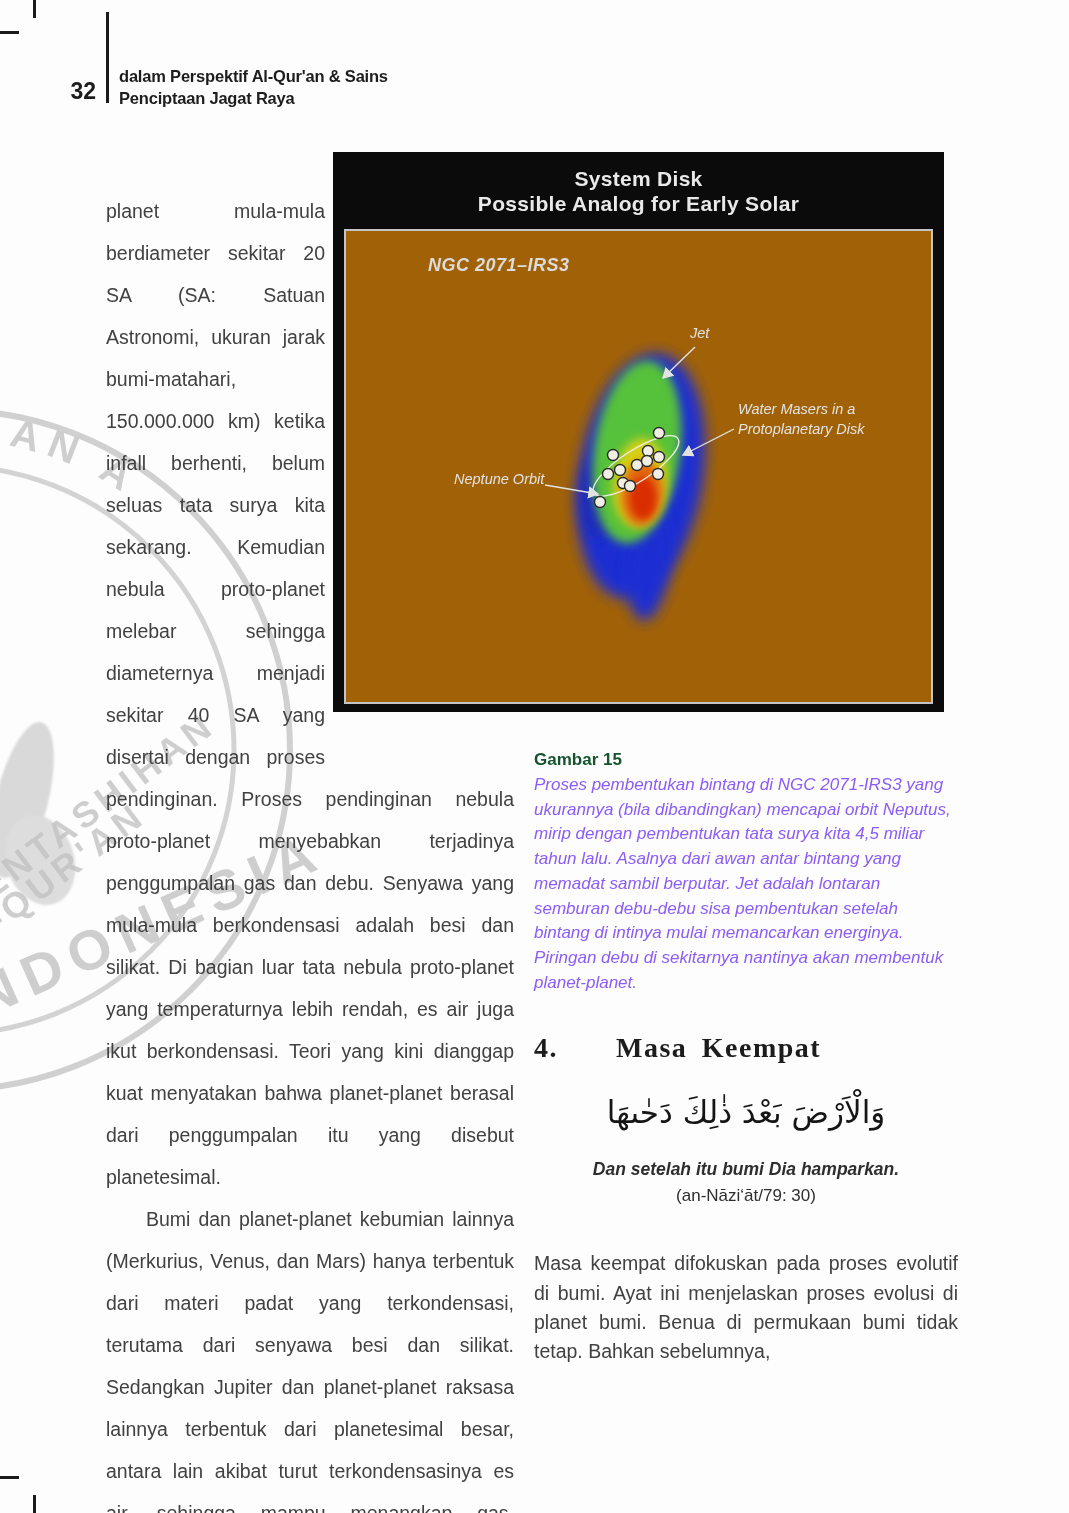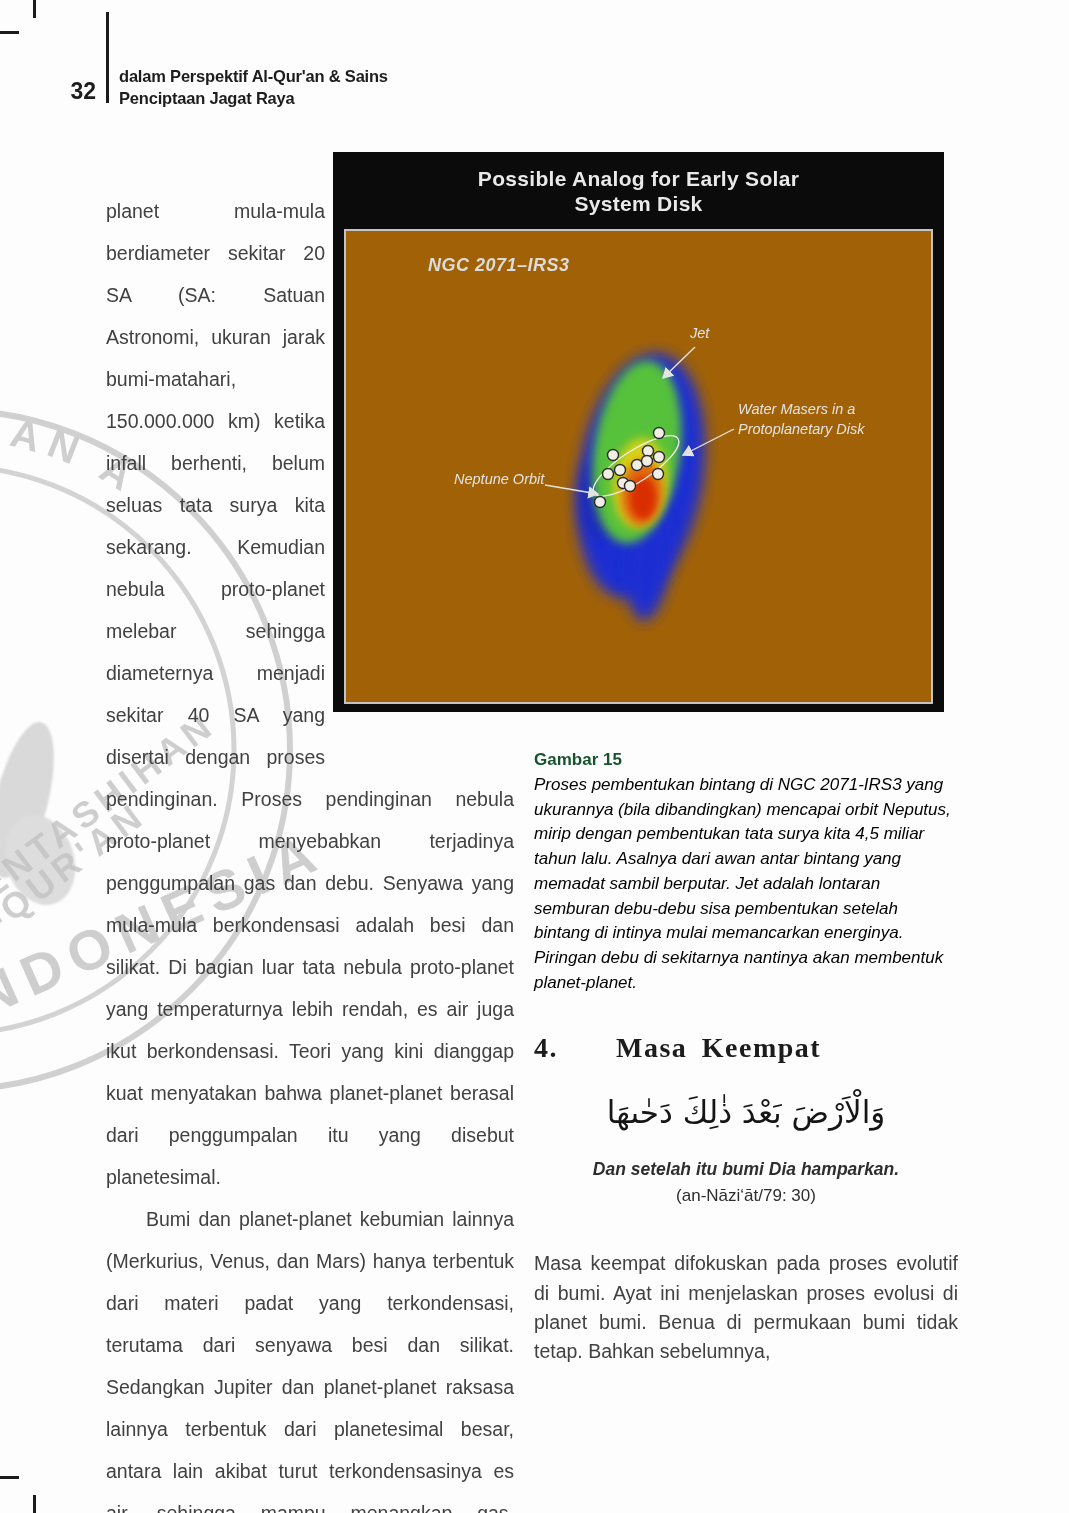--- a/index.html
+++ b/index.html
@@ -53,21 +53,21 @@
   }
   .fig-annot{position:absolute; color:#e3e3e3; font-size:14.5px; line-height:20px; white-space:nowrap;}
   .annot-jet{left:344px; top:92px;}
   .annot-masers{left:392px; top:168px;}
   .annot-neptune{left:108px; top:238px;}
   .neb-svg{position:absolute; left:0; top:0;}
   
   .right-col{position:absolute; left:534px; top:750px; width:424px; z-index:2;}
   .caption-title{font-size:17px; font-weight:700; color:#14532d; margin:0;}
   .caption-text{
-    font-size:17px; font-style:italic; color:#000000; line-height:24.7px;
+    font-size:17px; font-style:italic; color:#8b5cf6; line-height:24.7px;
     margin:3px 0 0 0; text-align:left;
   }
   .section-heading{
     margin:37px 0 0 0; font-family:"Liberation Serif", serif; font-weight:600;
     font-size:28px; color:#1c1c1c; letter-spacing:1.5px;
   }
   .section-heading .sec-title{margin-left:58px; word-spacing:6px;}
   .arabic{
     margin:24px 0 0 0; text-align:center; direction:rtl;
     font-family:"DejaVu Sans", sans-serif; font-size:31px; color:#151515; line-height:48px;
@@ -114,22 +114,22 @@
   </div>
 
   <div class="left-col">
     <div class="figure-spacer"></div>
     <p>planet mula-mula berdiameter sekitar 20 SA (SA: Satuan Astronomi, ukuran jarak bumi-matahari, 150.000.000 km) ketika infall berhenti, belum seluas tata surya kita sekarang. Kemudian nebula proto-planet melebar sehingga diameternya menjadi sekitar 40 SA yang disertai dengan proses pendinginan. Proses pendinginan nebula proto-planet menyebabkan terjadinya penggumpalan gas dan debu. Senyawa yang mula-mula berkondensasi adalah besi dan silikat. Di bagian luar tata nebula proto-planet yang temperaturnya lebih rendah, es air juga ikut berkondensasi. Teori yang kini dianggap kuat menyatakan bahwa planet-planet berasal dari penggumpalan itu yang disebut planetesimal.</p>
     <p class="indent">Bumi dan planet-planet kebumian lainnya (Merkurius, Venus, dan Mars) hanya terbentuk dari materi padat yang terkondensasi, terutama dari senyawa besi dan silikat. Sedangkan Jupiter dan planet-planet raksasa lainnya terbentuk dari planetesimal besar, antara lain akibat turut terkondensasinya es air, sehingga mampu menangkap gas, terutama Hidrogen dan Helium. Planetesimal kecil yang tidak membentuk planet atau pecah akibat tumbukan sesamanya tersisa sebagai komet, asteroid, dan meteoroid.</p>
   </div>
 
   <div class="figure">
     <div class="figure-title">
+      <div>System Disk</div>
       <div>Possible Analog for Early Solar</div>
-      <div>System Disk</div>
     </div>
     <div class="figure-frame">
       <div class="ngc-label">NGC 2071–IRS3</div>
 
       <svg id="nebula-svg" class="neb-svg" width="585" height="471" viewBox="0 0 585 471">
         <defs>
           <filter id="b7" x="-60%" y="-60%" width="220%" height="220%">
               <feGaussianBlur stdDeviation="7"></feGaussianBlur>
             </filter>
           <filter id="b5" x="-60%" y="-60%" width="220%" height="220%">

